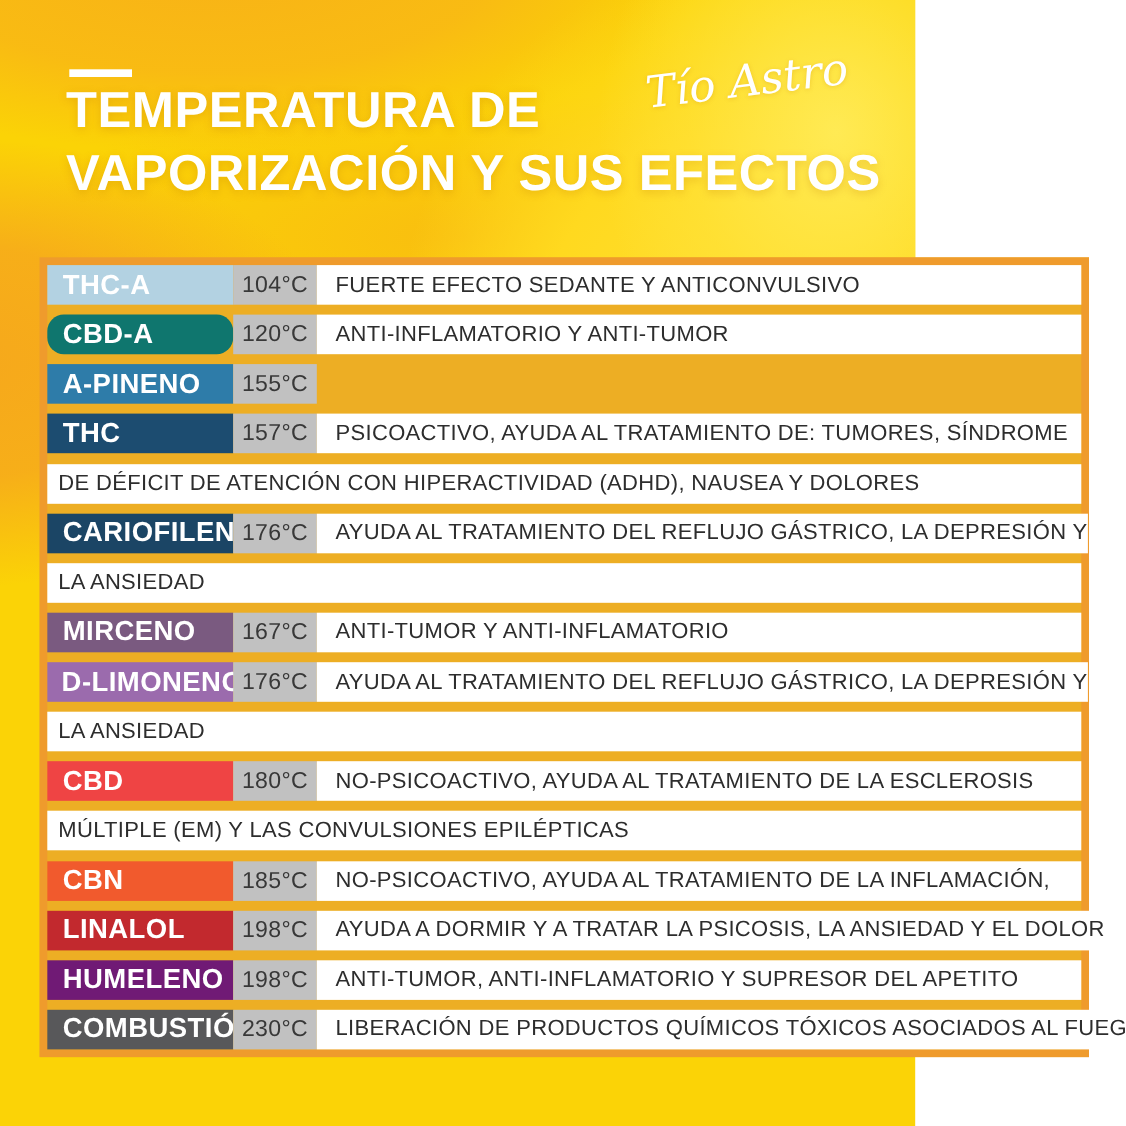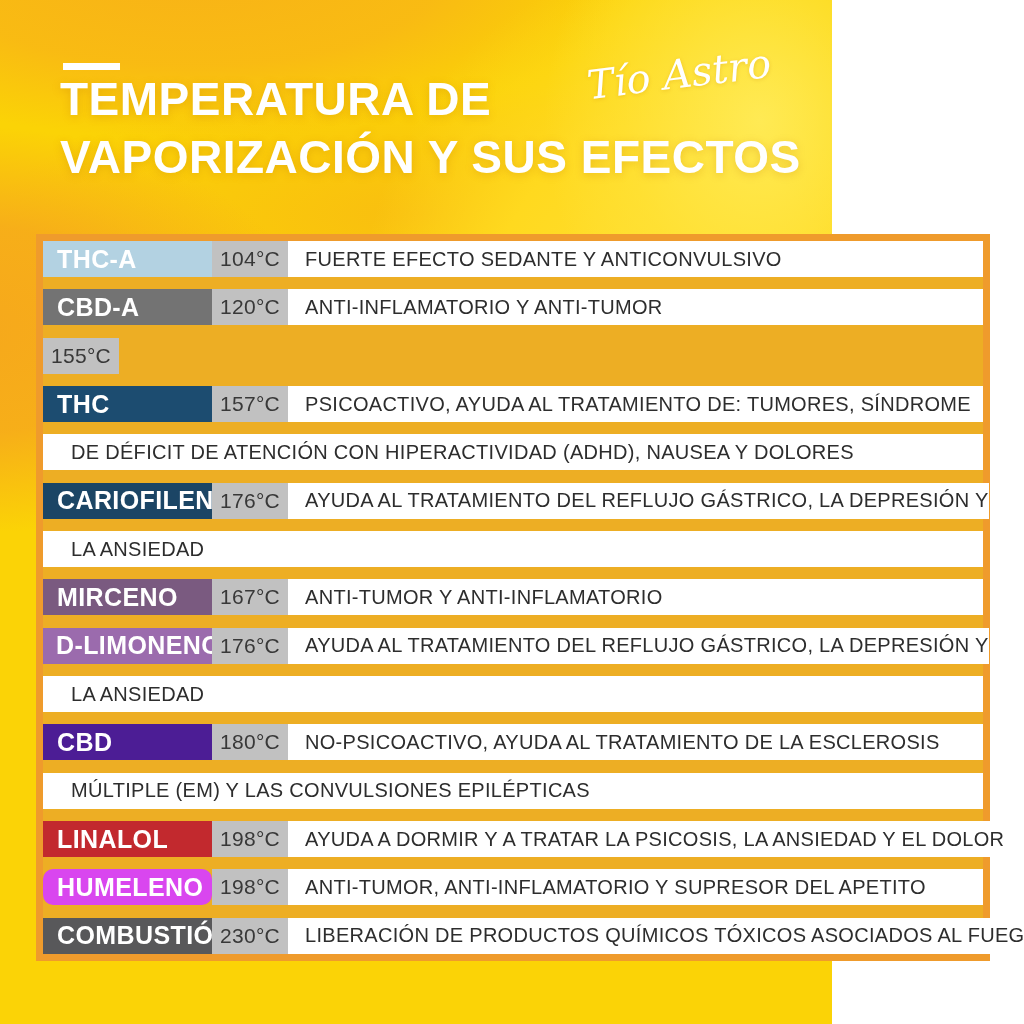--- a/index.html
+++ b/index.html
@@ -50,43 +50,44 @@
   }
   .cell.temp{
     width:76px;flex:0 0 76px;justify-content:center;
     background:#c1c1c1;color:#383838;font-size:21px;letter-spacing:.3px;
   }
   .cell.desc{
     flex:1;background:#ffffff;padding-left:17px;
     color:#2d2d2d;font-size:20px;letter-spacing:.3px;white-space:nowrap;
   }
   .cell.cont{
-    flex:1;background:#ffffff;padding-left:28px;
+    flex:1;background:#ffffff;padding-left:10px;
     color:#2d2d2d;font-size:20px;letter-spacing:.3px;white-space:nowrap;
   }
 </style>
 </head>
 <body>
 
 <div class="canvas">
   <div class="title-dash"></div>
   <h1 class="page-title"><span>TEMPERATURA DE</span><br><span>VAPORIZACIÓN Y SUS EFECTOS</span></h1>
   <div class="brand">Tío Astro</div>
   <div class="effects-table" id="effects-table">
       <div class="row">
     <div class="cell name" style="background: rgb(179, 210, 226);">THC-A</div>
     <div class="cell temp">104°C</div>
     <div class="cell desc">FUERTE EFECTO SEDANTE Y ANTICONVULSIVO</div>
   </div>
       <div class="row">
-    <div class="cell name" style="background: #737373;">CBD-A</div>
+    <div class="cell name" style="background: #0f766e; border-radius: 15px;">CBD-A</div>
     <div class="cell temp">120°C</div>
     <div class="cell desc">ANTI-INFLAMATORIO Y ANTI-TUMOR</div>
   </div>
       <div class="row">
+    <div class="cell name" style="background: rgb(46, 124, 169);">A-PINENO</div>
     <div class="cell temp">155°C</div>
   </div>
       <div class="row">
     <div class="cell name" style="background: rgb(28, 76, 112);">THC</div>
     <div class="cell temp">157°C</div>
     <div class="cell desc">PSICOACTIVO, AYUDA AL TRATAMIENTO DE: TUMORES, SÍNDROME</div>
   </div>
       <div class="row">
     <div class="cell cont">DE DÉFICIT DE ATENCIÓN CON HIPERACTIVIDAD (ADHD), NAUSEA Y DOLORES</div>
   </div>
@@ -105,34 +106,39 @@
   </div>
       <div class="row">
     <div class="cell name" style="background: rgb(155, 107, 173); padding-left: 13px;">D-LIMONENO</div>
     <div class="cell temp">176°C</div>
     <div class="cell desc">AYUDA AL TRATAMIENTO DEL REFLUJO GÁSTRICO, LA DEPRESIÓN Y</div>
   </div>
       <div class="row">
     <div class="cell cont">LA ANSIEDAD</div>
   </div>
       <div class="row">
-    <div class="cell name" style="background: #4c1d95;">CBD</div>
+    <div class="cell name" style="background: #ef4444;">CBD</div>
     <div class="cell temp">180°C</div>
     <div class="cell desc">NO-PSICOACTIVO, AYUDA AL TRATAMIENTO DE LA ESCLEROSIS</div>
   </div>
       <div class="row">
     <div class="cell cont">MÚLTIPLE (EM) Y LAS CONVULSIONES EPILÉPTICAS</div>
   </div>
       <div class="row">
+    <div class="cell name" style="background: rgb(241, 90, 45);">CBN</div>
+    <div class="cell temp">185°C</div>
+    <div class="cell desc">NO-PSICOACTIVO, AYUDA AL TRATAMIENTO DE LA INFLAMACIÓN,</div>
+  </div>
+      <div class="row">
     <div class="cell name" style="background: rgb(194, 41, 46);">LINALOL</div>
     <div class="cell temp">198°C</div>
     <div class="cell desc">AYUDA A DORMIR Y A TRATAR LA PSICOSIS, LA ANSIEDAD Y EL DOLOR</div>
   </div>
       <div class="row">
-    <div class="cell name" style="background: #d946ef; border-radius: 10px;">HUMELENO</div>
+    <div class="cell name" style="background: #701a75;">HUMELENO</div>
     <div class="cell temp">198°C</div>
     <div class="cell desc">ANTI-TUMOR, ANTI-INFLAMATORIO Y SUPRESOR DEL APETITO</div>
   </div>
       <div class="row">
     <div class="cell name" style="background: rgb(88, 88, 90);">COMBUSTIÓN</div>
     <div class="cell temp">230°C</div>
     <div class="cell desc">LIBERACIÓN DE PRODUCTOS QUÍMICOS TÓXICOS ASOCIADOS AL FUEGO</div>
   </div>
     </div>
 </div>

